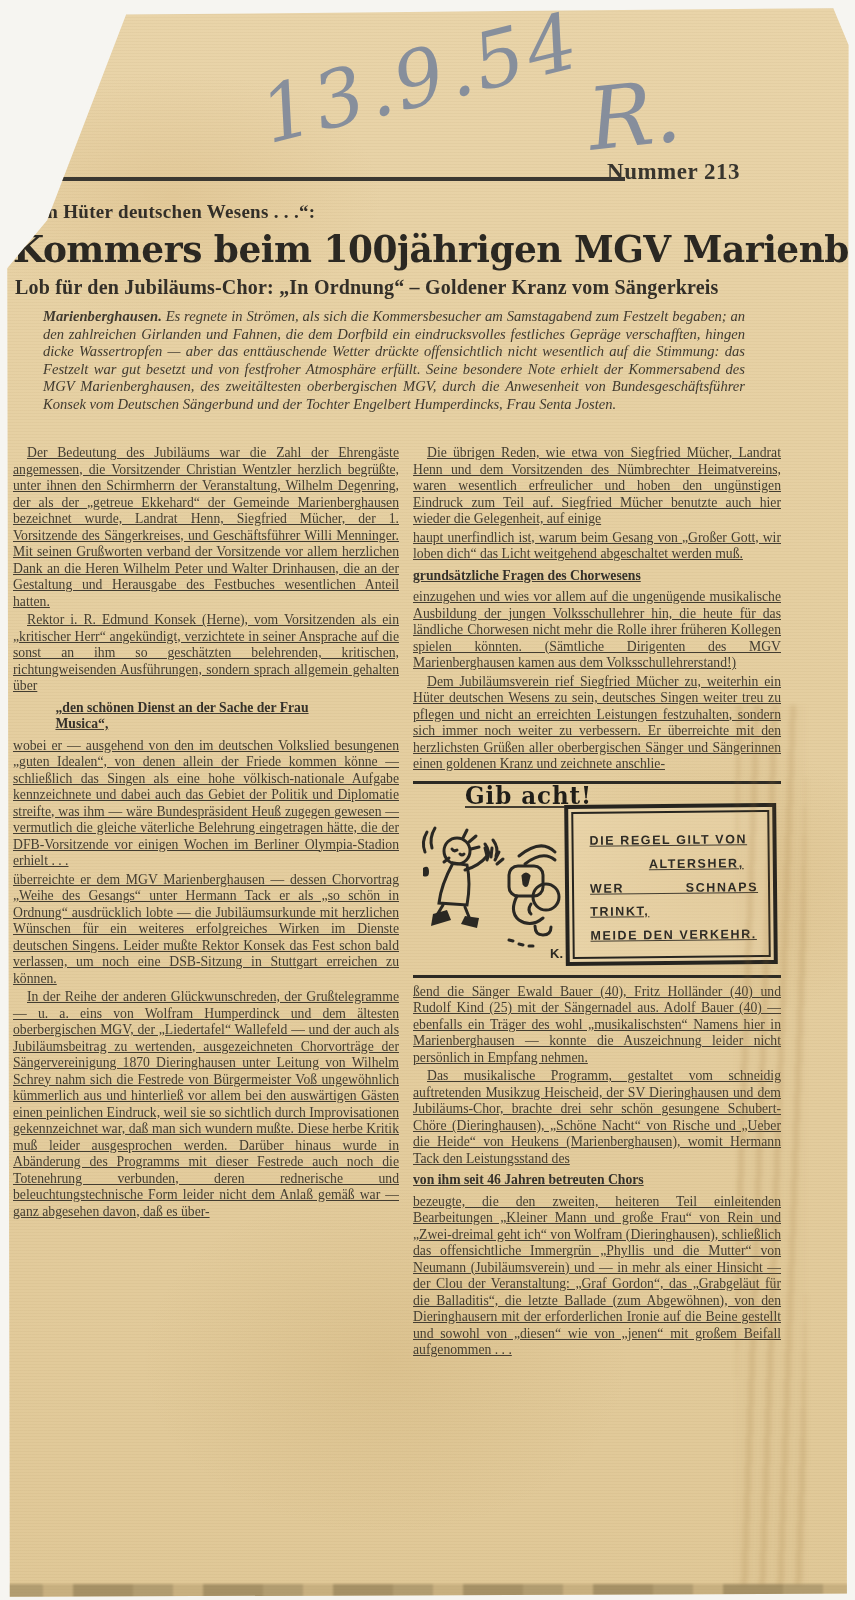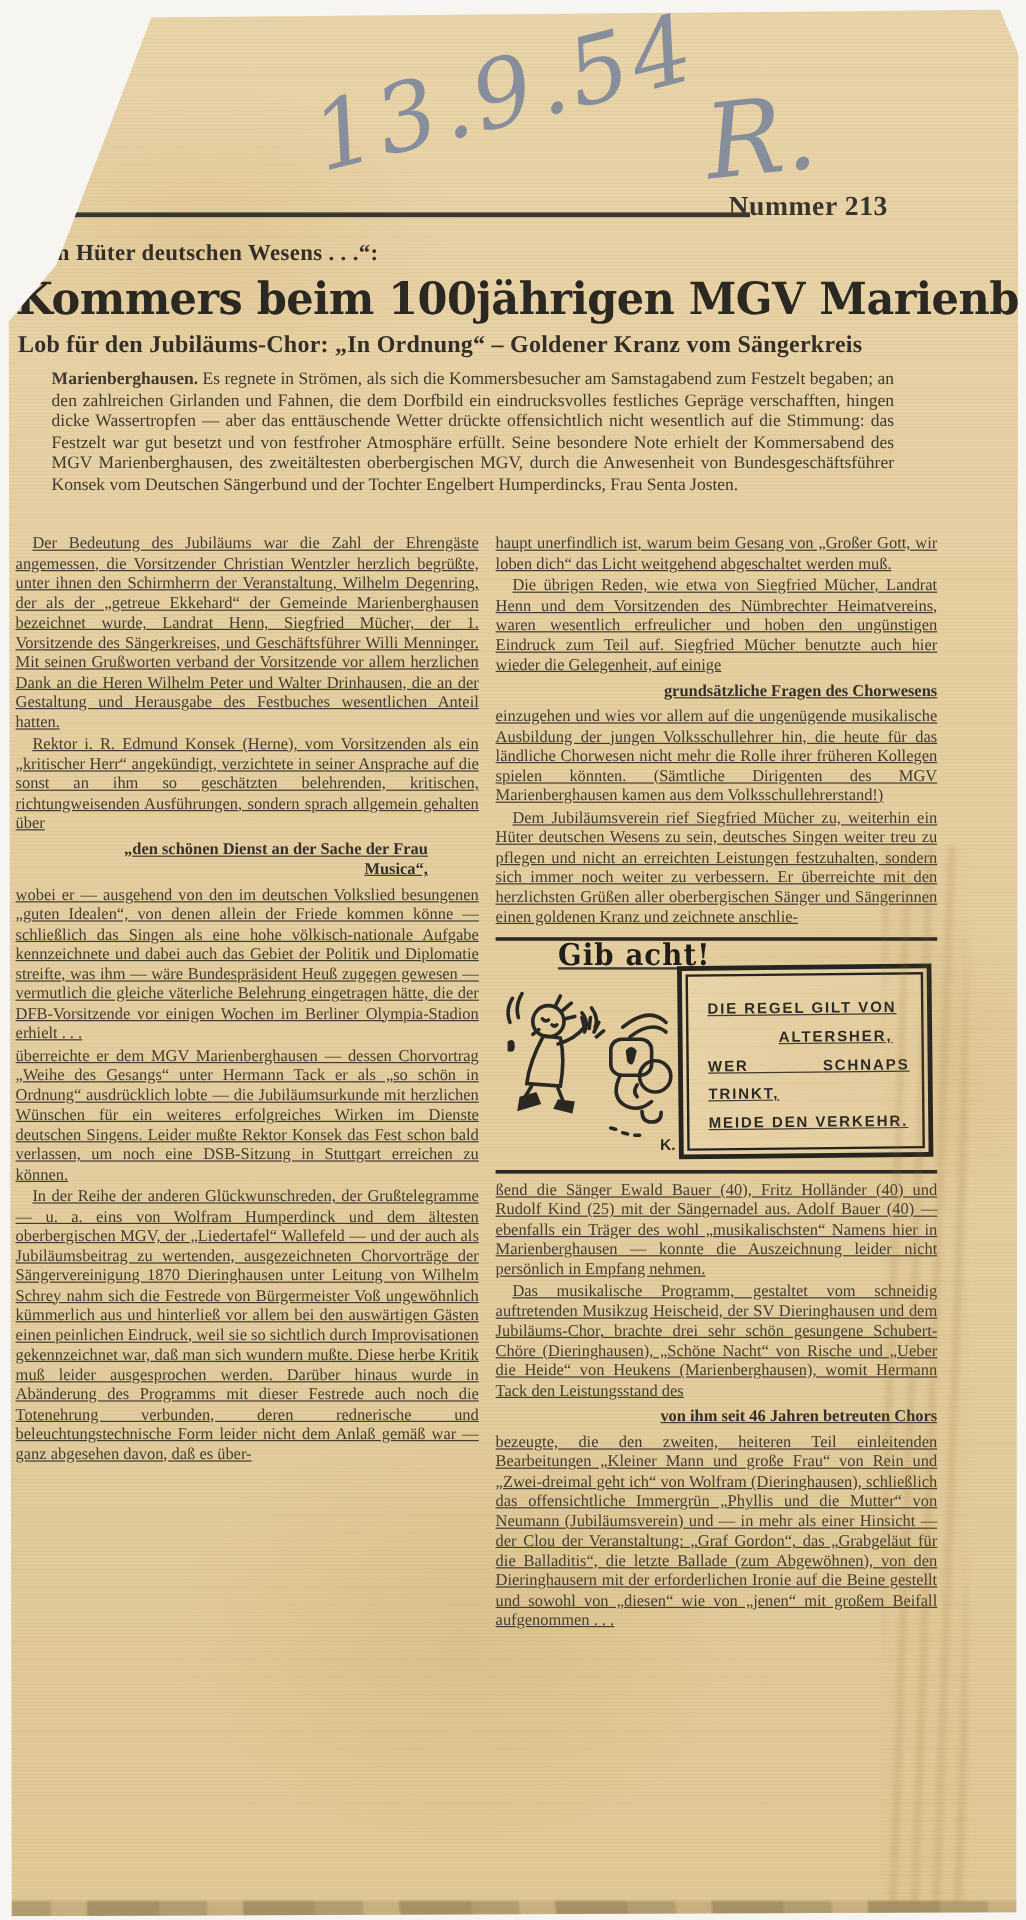--- a/index.html
+++ b/index.html
@@ -48,34 +48,34 @@
   .head-block{position:absolute;left:10px;top:196px;width:800px;}
   .kicker{font-size:19px;font-weight:bold;color:#332f28;letter-spacing:.3px;margin:0 0 4px 6px;}
   .headline{
     font-size:37px;font-weight:bold;color:#2b2822;margin:0 0 5px 0;
     letter-spacing:-0.5px;transform:scaleX(.97);transform-origin:left;
     white-space:nowrap;font-family:"DejaVu Serif", serif;
   }
   .subhead{font-size:20px;font-weight:bold;color:#332f28;margin:0 0 9px 2px;letter-spacing:.2px;}
   .lead{
     font-size:14.6px;line-height:17.6px;text-align:justify;color:#403a2f;
-    margin:0;padding:0 68px 0 30px;
+    margin:0;padding:0 68px 0 30px;font-style:italic;
   }
   .lead b{font-weight:bold;}
   
   .columns{
     position:absolute;left:10px;top:440px;width:770px;
     display:flex;gap:14px;
   }
   .col{font-size:13.7px;line-height:16.5px;text-align:justify;color:#433d31;text-decoration:underline;}
   .col-left{width:386px;}
   .col-right{width:368px;}
   .p{margin:0 0 2px 0;text-indent:14px;}
   .p.noindent{text-indent:0;}
-  .colsub{font-weight:bold;text-align:right;margin:5px auto 5px;color:#35312a;}
+  .colsub{font-weight:bold;text-align:left;margin:5px auto 5px;color:#35312a;}
   .colsub.narrow{width:78%;}
   
   .cartoon{
     margin:8px 0 6px 0;border-top:3.5px solid #2c2a24;border-bottom:3.5px solid #2c2a24;
     padding:2px 4px 10px 0;
   }
   .cartoon-title{
     font-family:"DejaVu Serif", serif;font-weight:bold;font-size:25px;color:#201e19;
     margin:2px 0 0 52px;letter-spacing:1px;transform:scaleX(.92);transform-origin:left;
   }
@@ -119,22 +119,22 @@
     <div class="col col-left">
       <p class="p">Der Bedeutung des Jubiläums war die Zahl der Ehrengäste angemessen, die Vorsitzender Christian Wentzler herzlich begrüßte, unter ihnen den Schirmherrn der Veranstaltung, Wilhelm Degenring, der als der „getreue Ekkehard“ der Gemeinde Marienberghausen bezeichnet wurde, Landrat Henn, Siegfried Mücher, der 1. Vorsitzende des Sängerkreises, und Geschäftsführer Willi Menninger. Mit seinen Grußworten verband der Vorsitzende vor allem herzlichen Dank an die Heren Wilhelm Peter und Walter Drinhausen, die an der Gestaltung und Herausgabe des Festbuches wesentlichen Anteil hatten.</p>
       <p class="p">Rektor i. R. Edmund Konsek (Herne), vom Vorsitzenden als ein „kritischer Herr“ angekündigt, verzichtete in seiner Ansprache auf die sonst an ihm so geschätzten belehrenden, kritischen, richtungweisenden Ausführungen, sondern sprach allgemein gehalten über</p>
       <div class="colsub narrow">„den schönen Dienst an der Sache der Frau Musica“,</div>
       <p class="p noindent">wobei er — ausgehend von den im deutschen Volkslied besungenen „guten Idealen“, von denen allein der Friede kommen könne — schließlich das Singen als eine hohe völkisch-nationale Aufgabe kennzeichnete und dabei auch das Gebiet der Politik und Diplomatie streifte, was ihm — wäre Bundespräsident Heuß zugegen gewesen — vermutlich die gleiche väterliche Belehrung eingetragen hätte, die der DFB-Vorsitzende vor einigen Wochen im Berliner Olympia-Stadion erhielt . . .</p>
       <p class="p noindent">überreichte er dem MGV Marienberghausen — dessen Chorvortrag „Weihe des Gesangs“ unter Hermann Tack er als „so schön in Ordnung“ ausdrücklich lobte — die Jubiläumsurkunde mit herzlichen Wünschen für ein weiteres erfolgreiches Wirken im Dienste deutschen Singens. Leider mußte Rektor Konsek das Fest schon bald verlassen, um noch eine DSB-Sitzung in Stuttgart erreichen zu können.</p>
       <p class="p">In der Reihe der anderen Glückwunschreden, der Grußtelegramme — u. a. eins von Wolfram Humperdinck und dem ältesten oberbergischen MGV, der „Liedertafel“ Wallefeld — und der auch als Jubiläumsbeitrag zu wertenden, ausgezeichneten Chorvorträge der Sängervereinigung 1870 Dieringhausen unter Leitung von Wilhelm Schrey nahm sich die Festrede von Bürgermeister Voß ungewöhnlich kümmerlich aus und hinterließ vor allem bei den auswärtigen Gästen einen peinlichen Eindruck, weil sie so sichtlich durch Improvisationen gekennzeichnet war, daß man sich wundern mußte. Diese herbe Kritik muß leider ausgesprochen werden. Darüber hinaus wurde in Abänderung des Programms mit dieser Festrede auch noch die Totenehrung verbunden, deren rednerische und beleuchtungstechnische Form leider nicht dem Anlaß gemäß war — ganz abgesehen davon, daß es über-</p>
     </div>
 
     <div class="col col-right">
+      <p class="p">Die übrigen Reden, wie etwa von Siegfried Mücher, Landrat Henn und dem Vorsitzenden des Nümbrechter Heimatvereins, waren wesentlich erfreulicher und hoben den ungünstigen Eindruck zum Teil auf. Siegfried Mücher benutzte auch hier wieder die Gelegenheit, auf einige</p>
       <p class="p noindent">haupt unerfindlich ist, warum beim Gesang von „Großer Gott, wir loben dich“ das Licht weitgehend abgeschaltet werden muß.</p>
-      <p class="p">Die übrigen Reden, wie etwa von Siegfried Mücher, Landrat Henn und dem Vorsitzenden des Nümbrechter Heimatvereins, waren wesentlich erfreulicher und hoben den ungünstigen Eindruck zum Teil auf. Siegfried Mücher benutzte auch hier wieder die Gelegenheit, auf einige</p>
       <div class="colsub">grundsätzliche Fragen des Chorwesens</div>
       <p class="p noindent">einzugehen und wies vor allem auf die ungenügende musikalische Ausbildung der jungen Volksschullehrer hin, die heute für das ländliche Chorwesen nicht mehr die Rolle ihrer früheren Kollegen spielen könnten. (Sämtliche Dirigenten des MGV Marienberghausen kamen aus dem Volksschullehrerstand!)</p>
       <p class="p">Dem Jubiläumsverein rief Siegfried Mücher zu, weiterhin ein Hüter deutschen Wesens zu sein, deutsches Singen weiter treu zu pflegen und nicht an erreichten Leistungen festzuhalten, sondern sich immer noch weiter zu verbessern. Er überreichte mit den herzlichsten Grüßen aller oberbergischen Sänger und Sängerinnen einen goldenen Kranz und zeichnete anschlie-</p>
 
       <div class="cartoon">
         <div class="cartoon-title">Gib acht!</div>
         <div class="cartoon-row">
           <div class="cartoon-art">
             <svg width="152" height="150" viewBox="0 0 152 150">
               <g fill="none" stroke="#2a2823" stroke-width="3" stroke-linecap="round">

